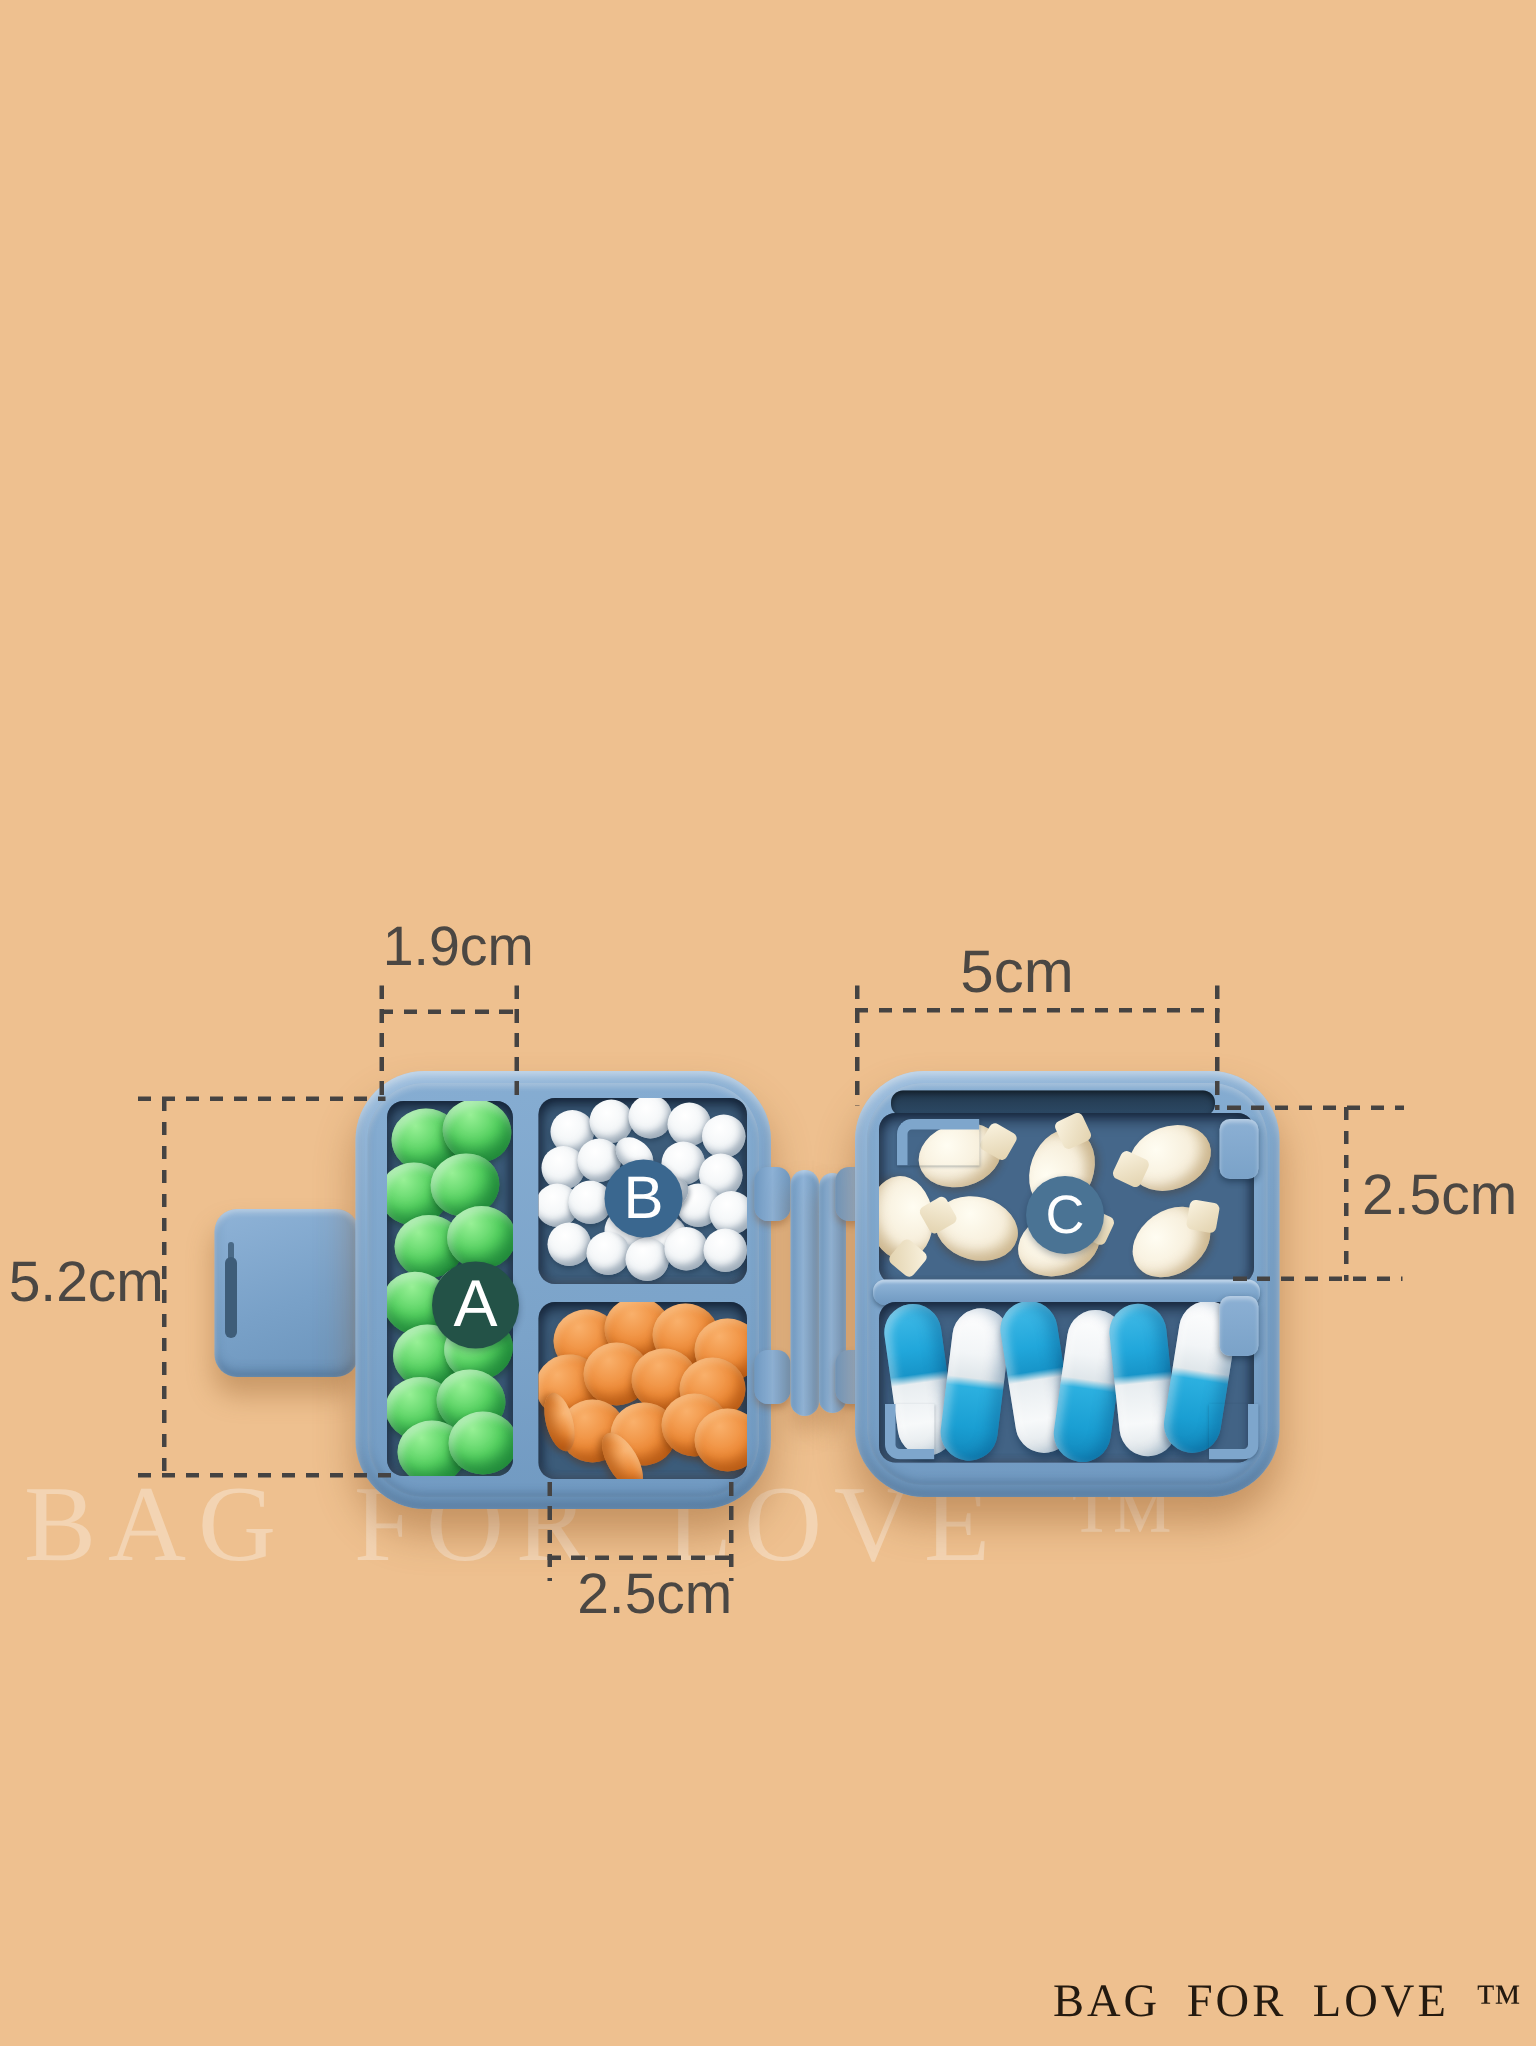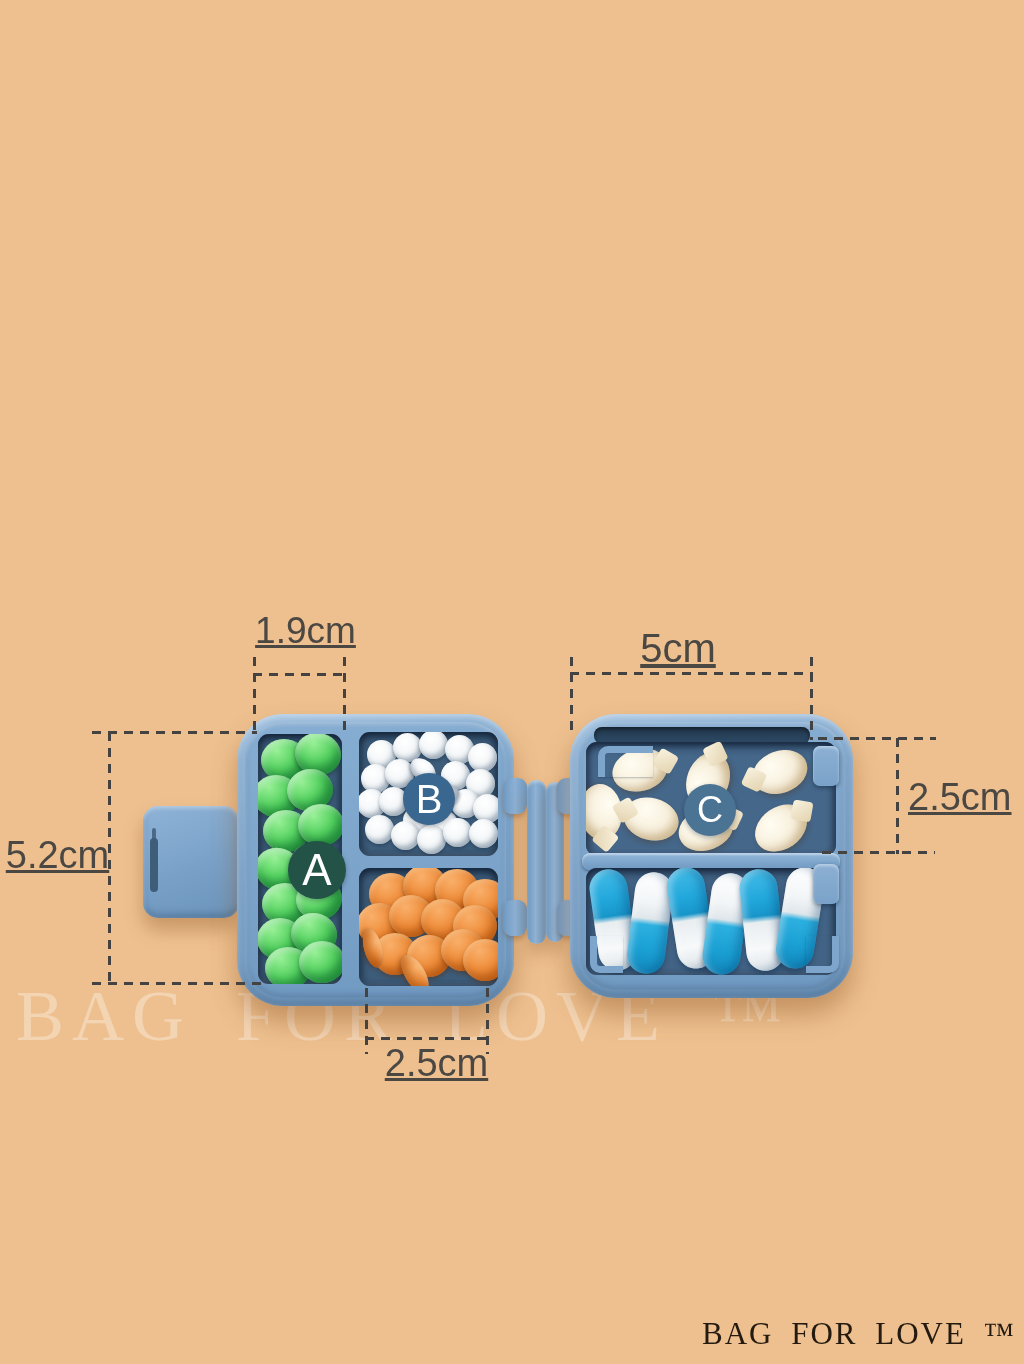--- a/index.html
+++ b/index.html
@@ -11,21 +11,21 @@
     font-family:"Liberation Serif",serif;font-size:72px;letter-spacing:8px;word-spacing:18px;
     color:rgba(255,255,255,0.32);}
   .brand{position:absolute;right:8px;top:1316px;z-index:7;white-space:nowrap;
     font-family:"Liberation Serif",serif;font-size:31px;letter-spacing:2px;word-spacing:8px;
     color:#241a10;}
 
   
   .dim{position:absolute;z-index:6;}
   .dash-h{height:3px;background:repeating-linear-gradient(90deg,#454342 0 9px,transparent 9px 16px);}
   .dash-v{width:3px;background:repeating-linear-gradient(180deg,#454342 0 9px,transparent 9px 16px);}
-  .dim-label{position:absolute;z-index:6;color:#4b4743;font-size:38px;line-height:1.0;text-decoration:underline;}
+  .dim-label{position:absolute;z-index:6;color:#4b4743;font-size:38px;line-height:1.0;}
   .t-center{text-align:center;} .t-left{text-align:left;}
 
   
   .box{position:absolute;z-index:2;border-radius:46px;
     background:linear-gradient(160deg,#9dbede 0%,#7ea6cc 45%,#6d96bd 100%);
     box-shadow:0 16px 26px rgba(146,92,42,.45),
                inset 0 3px 6px rgba(255,255,255,.5),
                inset 0 -6px 10px rgba(38,66,96,.35);}
   .box-face{position:absolute;left:8px;top:8px;right:8px;bottom:8px;border-radius:38px;
     background:linear-gradient(175deg,#86add2,#7ba3c9 60%,#7099c1);

